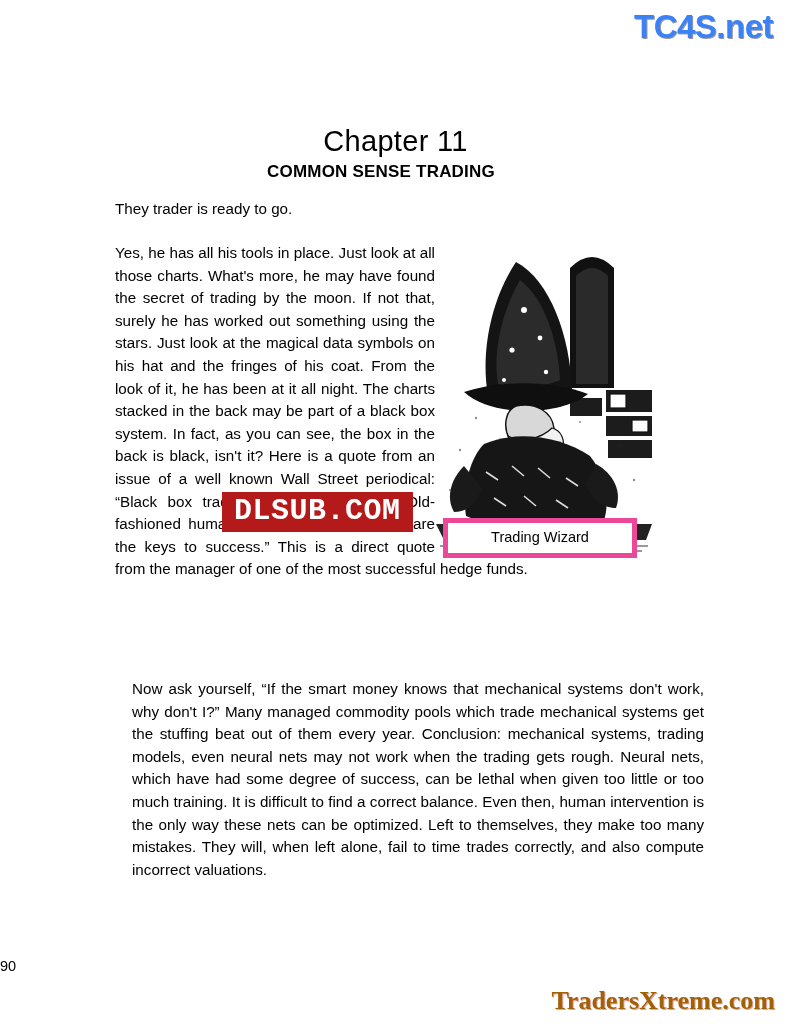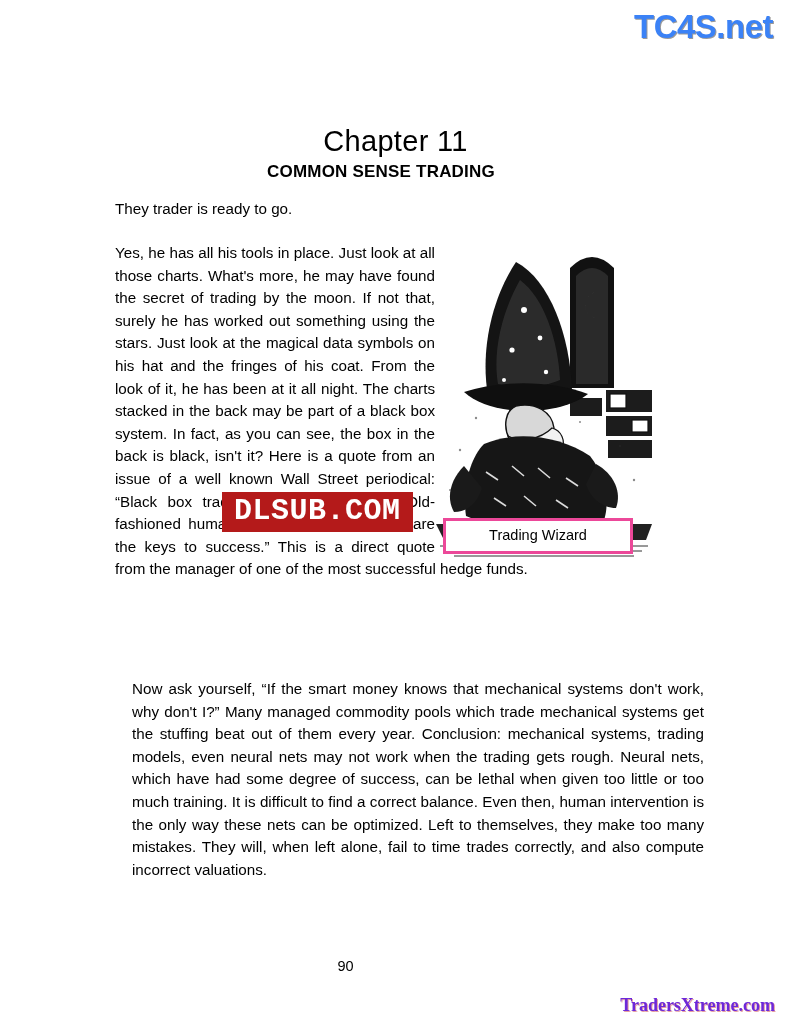--- a/index.html
+++ b/index.html
@@ -44,23 +44,23 @@
     font-weight: bold;
     padding: 2px 12px 4px 12px;
     letter-spacing: 0.5px;
     z-index: 6;
   }
   .wm-bottom {
     position: absolute;
     right: 16px;
     bottom: 8px;
     font-family: "Liberation Serif", serif;
-    font-size: 18px;
-    font-weight: bold;
-    color: #6d28d9;
+    font-size: 26px;
+    font-weight: bold;
+    color: #a16207;
     text-shadow: 1px 1px 0 #e6a0a0;
   }
 
   
   .chapter-title {
     position: absolute;
     top: 92px;
     left: 0;
     width: 791px;
     text-align: center;
@@ -126,35 +126,35 @@
   }
   .figure svg {
     display: block;
   }
   .fig-caption {
     position: absolute;
     left: 443px;
     top: 518px;
     width: 184px;
     height: 30px;
-    border: 3px solid #ec4899;
+    border: 5px solid #ec4899;
     background: #ffffff;
     font-size: 14.5px;
     line-height: 29px;
     text-align: center;
     z-index: 5;
   }
 
   
   .page-number {
     position: absolute;
     left: 0;
     top: 958px;
     width: 691px;
-    text-align: center;
+    text-align: left;
     font-size: 14.5px;
   }
 </style>
 </head>
 <body>
 
 <div class="page">
 
   <div class="wm-top">TC4S.net</div>
 

